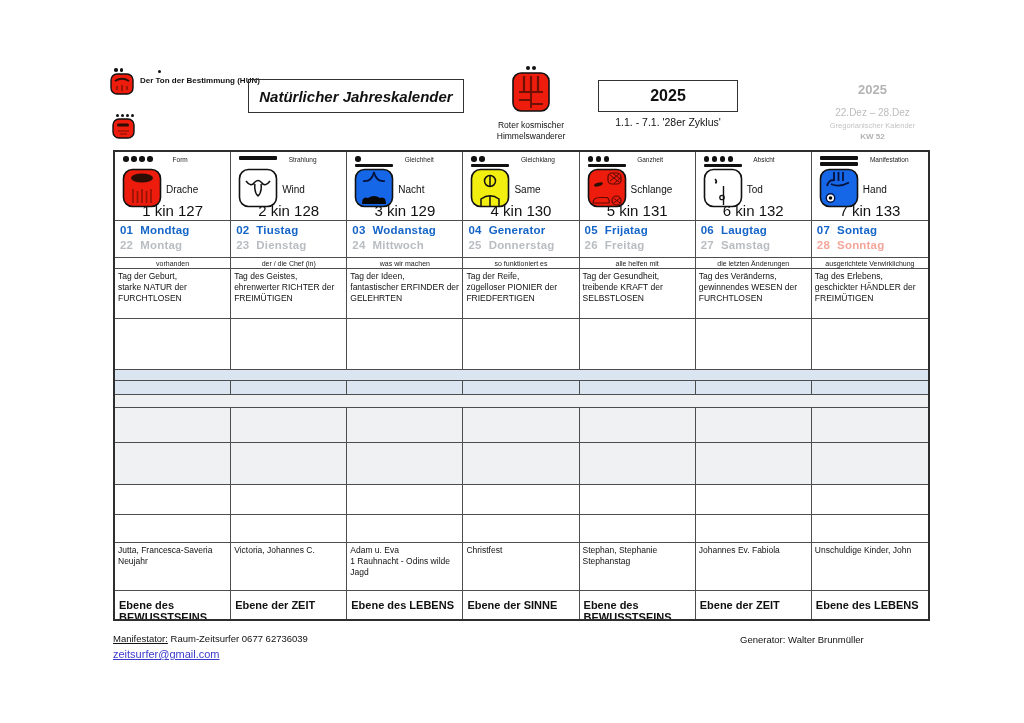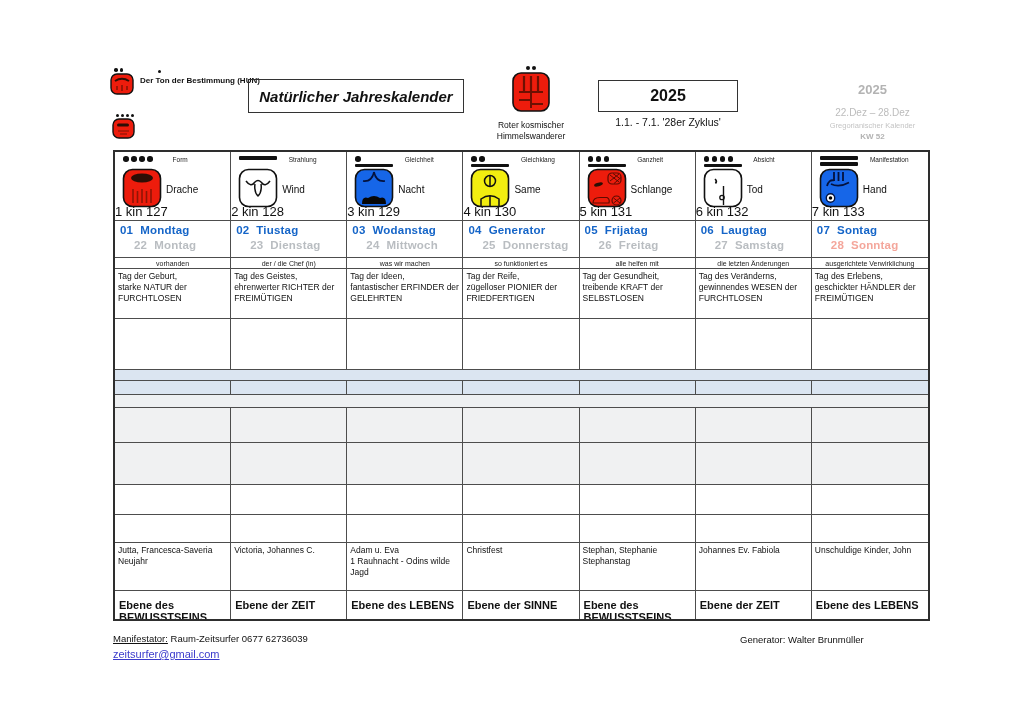--- a/index.html
+++ b/index.html
@@ -60,26 +60,26 @@
   .r-ebene   { height:28px; }
 
   
   .tone { position:absolute; left:8px; top:4px; }
   .tone .dots { display:flex; gap:2.5px; margin-bottom:2px; }
   .dot { width:5.5px; height:5.5px; border-radius:50%; background:#111; display:inline-block; }
   .tone .bar { width:38px; height:3.5px; background:#111; border-radius:1px; margin-bottom:2.5px; }
   .quality { position:absolute; left:50%; top:4px; font-size:6.5px; color:#222; white-space:nowrap; }
   .glyph-svg { position:absolute; left:7px; top:16px; width:40px; height:40px; }
   .glyphname { position:absolute; left:51px; top:32px; font-size:10px; }
-  .kin { position:absolute; bottom:1px; left:0; width:100%; text-align:left; font-size:13px;margin-top:44px; }
+  .kin { position:absolute; bottom:1px; left:0; width:100%; text-align:center; font-size:15px;margin-top:44px; }
 
   
   .day-new { font-size:11.5px; font-weight:bold; color:#1565c8; padding:3px 0 0 5px; letter-spacing:0.2px; }
   .day-new .dn-num { margin-right:7px; }
-  .day-old { font-size:11.5px; font-weight:bold; padding:3px 0 0 19px; letter-spacing:0.2px; }
+  .day-old { font-size:11.5px; font-weight:bold; padding:3px 0 0 5px; letter-spacing:0.2px; }
   .day-old .dn-num { margin-right:7px; }
 
   .motto { font-size:7px; text-align:center; padding-top:1.5px; color:#1a1a1a; }
   .desc, .names { font-size:8.5px; line-height:1.3; padding:2px 3px; white-space:pre-line; }
   .ebene { font-size:11px; font-weight:bold; padding:8px 0 0 4px; }
 
   
   .footer-left1 { position:absolute; left:113px; top:633px; font-size:9.5px; }
   .footer-left1 .u { text-decoration:underline; }
   .footer-left1 .b { font-weight:normal;text-align:center; }

